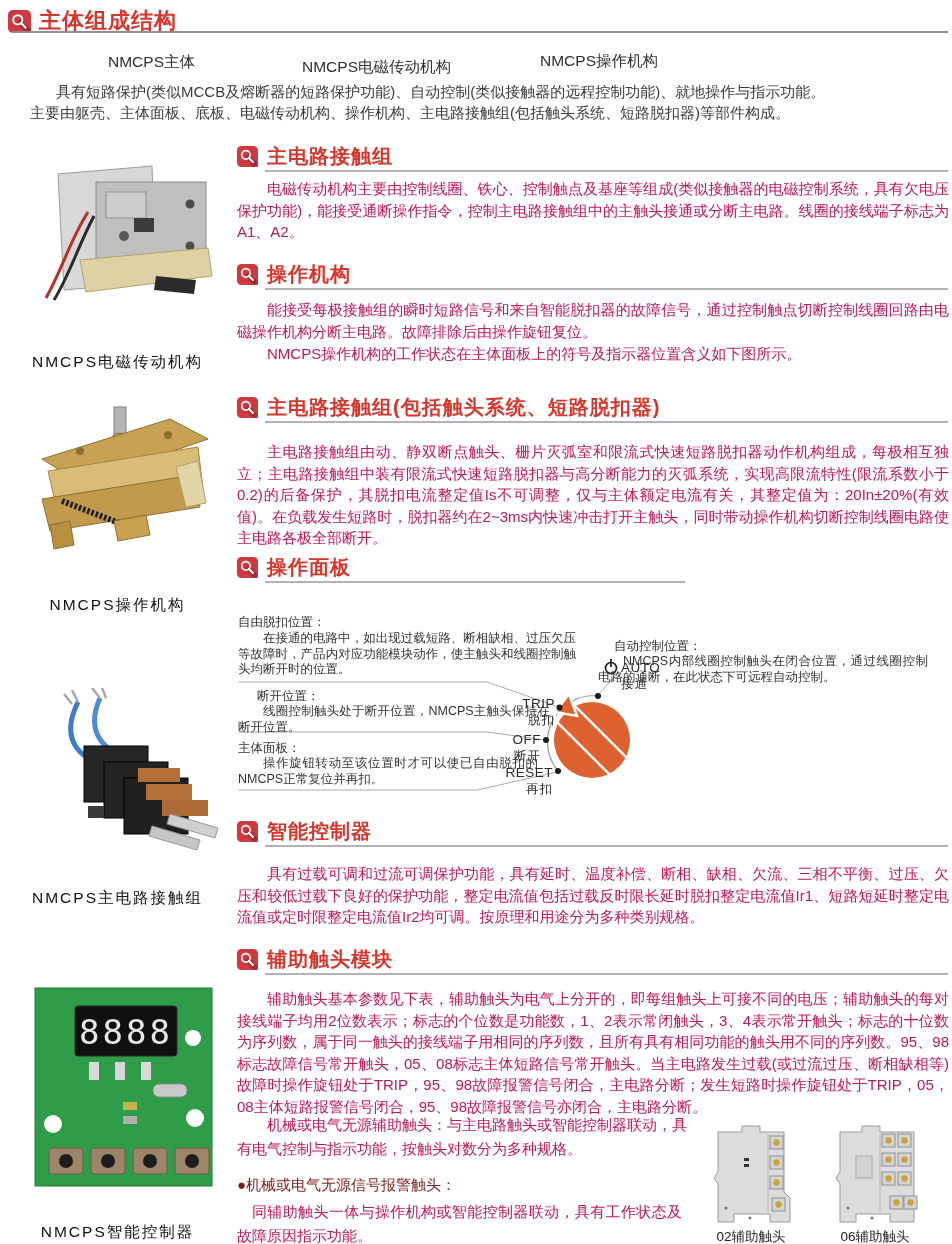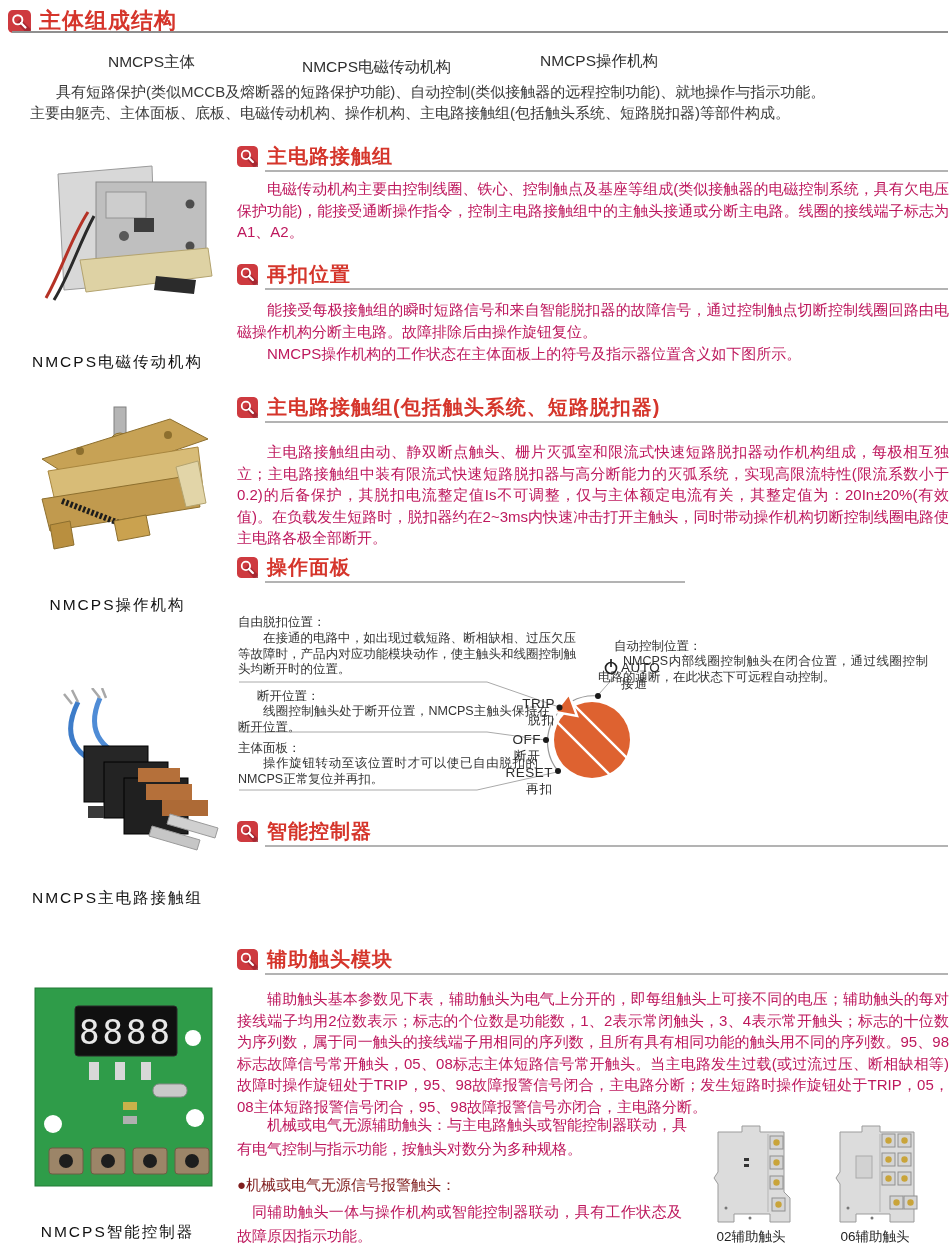--- a/index.html
+++ b/index.html
@@ -150,21 +150,21 @@
 
   <div class="abs sec-head" style="left:237px;top:261px;">
     <span>
         <svg width="21" height="21" viewBox="0 0 24 24">
           <rect width="24" height="24" rx="5" fill="#ce3a3f"></rect>
           <path d="M13 9 L24 20 V24 H19 L9 13 Z" fill="#9e2430" opacity="0.8"></path>
           <circle cx="10.2" cy="10.2" r="4.8" fill="none" stroke="#fff" stroke-width="2"></circle>
           <line x1="13.6" y1="13.6" x2="18.2" y2="18.2" stroke="#fff" stroke-width="2.4" stroke-linecap="round"></line>
         </svg>
       </span>
-    <span class="txt">再扣位置</span>
+    <span class="txt">操作机构</span>
   </div>
   <div class="abs hline" style="left:265px;top:288px;width:683px;"></div>
   <div class="abs body-p" style="left:237px;top:343px;width:712px;">NMCPS操作机构的工作状态在主体面板上的符号及指示器位置含义如下图所示。</div>
   <div class="abs body-p" style="left:237px;top:299px;width:712px;">能接受每极接触组的瞬时短路信号和来自智能脱扣器的故障信号，通过控制触点切断控制线圈回路由电磁操作机构分断主电路。故障排除后由操作旋钮复位。</div>
 
   <div class="abs sec-head" style="left:237px;top:394px;">
     <span>
         <svg width="21" height="21" viewBox="0 0 24 24">
           <rect width="24" height="24" rx="5" fill="#ce3a3f"></rect>
           <path d="M13 9 L24 20 V24 H19 L9 13 Z" fill="#9e2430" opacity="0.8"></path>
@@ -242,20 +242,21 @@
         <svg width="21" height="21" viewBox="0 0 24 24">
           <rect width="24" height="24" rx="5" fill="#ce3a3f"></rect>
           <path d="M13 9 L24 20 V24 H19 L9 13 Z" fill="#9e2430" opacity="0.8"></path>
           <circle cx="10.2" cy="10.2" r="4.8" fill="none" stroke="#fff" stroke-width="2"></circle>
           <line x1="13.6" y1="13.6" x2="18.2" y2="18.2" stroke="#fff" stroke-width="2.4" stroke-linecap="round"></line>
         </svg>
       </span>
     <span class="txt">智能控制器</span>
   </div>
   <div class="abs hline" style="left:265px;top:845px;width:683px;"></div>
+  <div class="abs body-p" style="left:237px;top:863px;width:712px;">具有过载可调和过流可调保护功能，具有延时、温度补偿、断相、缺相、欠流、三相不平衡、过压、欠压和较低过载下良好的保护功能，整定电流值包括过载反时限长延时脱扣整定电流值Ir1、短路短延时整定电流值或定时限整定电流值Ir2均可调。按原理和用途分为多种类别规格。</div>
 
   <div class="abs sec-head" style="left:237px;top:946px;">
     <span>
         <svg width="21" height="21" viewBox="0 0 24 24">
           <rect width="24" height="24" rx="5" fill="#ce3a3f"></rect>
           <path d="M13 9 L24 20 V24 H19 L9 13 Z" fill="#9e2430" opacity="0.8"></path>
           <circle cx="10.2" cy="10.2" r="4.8" fill="none" stroke="#fff" stroke-width="2"></circle>
           <line x1="13.6" y1="13.6" x2="18.2" y2="18.2" stroke="#fff" stroke-width="2.4" stroke-linecap="round"></line>
         </svg>
       </span>

